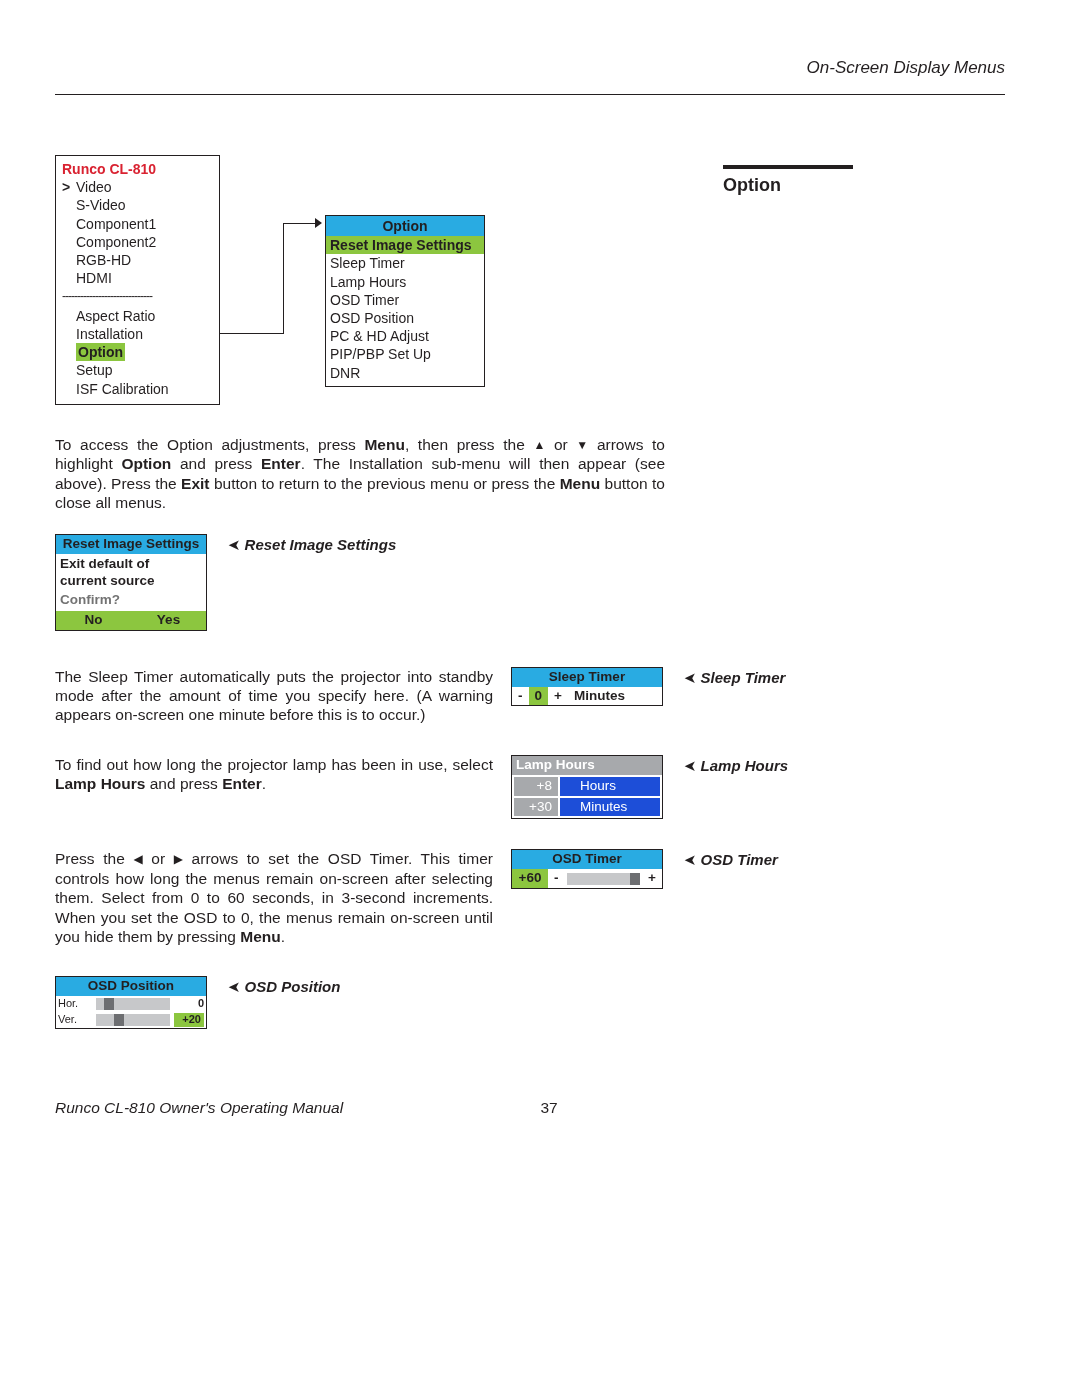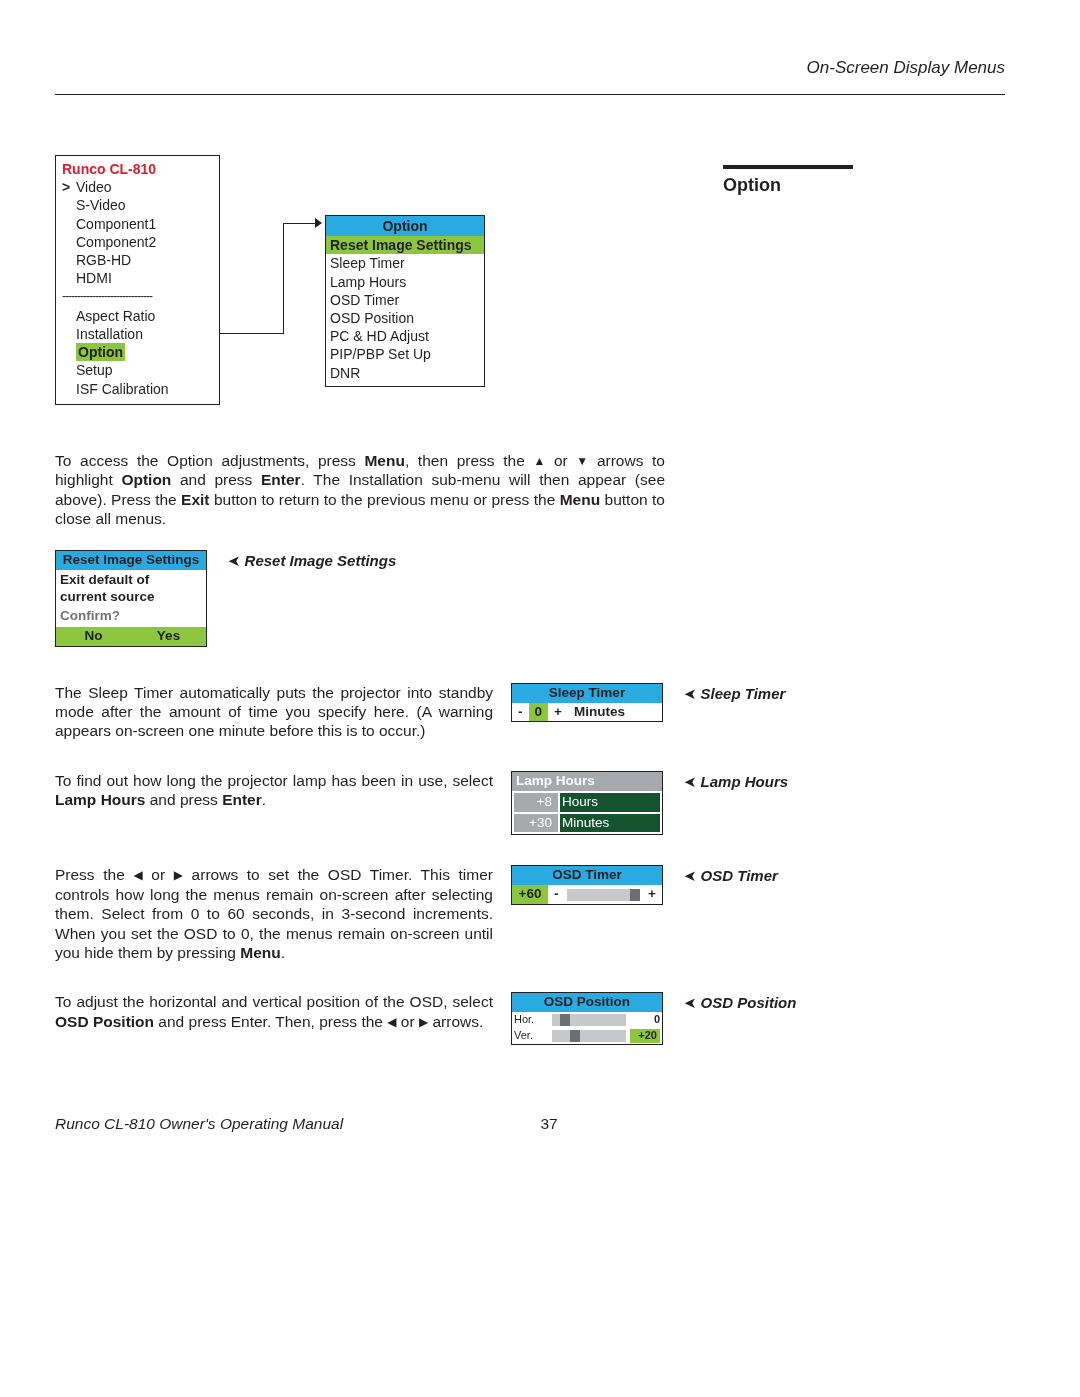--- a/index.html
+++ b/index.html
@@ -54,21 +54,21 @@
   .connector-v  { position: absolute; border-left: 1.5px solid #231f20; }
   .arrowhead { position: absolute; width:0; height:0; border-top:5px solid transparent; border-bottom:5px solid transparent; border-left:7px solid #231f20; }
   .right-col-heading {
     position: absolute;
     right: 75px;
     top: 165px;
     width: 282px;
   }
   .rh-rule { border:none; border-top:4px solid #231f20; width:130px; margin-bottom:6px;}
   .rh-text { font-weight: bold; font-size: 18px;}
-  .body-text { margin-top: 46px; font-size: 15.5px; line-height: 1.25; text-align: justify; }
+  .body-text { margin-top: 30px; font-size: 15.5px; line-height: 1.25; text-align: justify; }
   .body-text p { margin-bottom: 0; }
   .section-row { display: flex; align-items: flex-start; margin-top: 22px; gap: 18px; }
   .section-text { flex: 0 0 438px; font-size: 15.5px; line-height: 1.25; text-align: justify; }
   .section-box-col { flex: 0 0 155px; }
   .section-label-col { flex: 1; font-style: italic; font-weight: bold; font-size: 15px; display:flex; align-items:flex-start; gap:4px; padding-top:2px;}
   .section-label-col .ptr { font-style: normal; font-weight: normal; }
   .osd-box {
     border: 1.5px solid #231f20;
     font-size: 13.5px;
     line-height: 1.25;
@@ -78,21 +78,21 @@
   .osd-title-gray { background: #a7a9ac; color:#fff; font-weight: bold; padding:1px 4px; text-align:left;}
   .osd-body { padding: 2px 4px; font-weight: bold; }
   .osd-confirm { color: #737373; font-weight: bold; padding: 0 4px 2px 4px; }
   .osd-split { display:flex; font-weight:bold;}
   .osd-split > div { flex:1; text-align:center; background:#8cc63f; padding:1px 0;}
   .sleep-row { display:flex; font-weight:bold; align-items:center; background:#8cc63f;}
   .sleep-row span { padding: 1px 6px; }
   .sleep-row .minus,.sleep-row .plus,.sleep-row .lbl { background:#fff; font-weight:bold;}
   .lamp-row { display:flex; }
   .lamp-row .val { background:#a7a9ac; color:#fff; text-align:right; padding:1px 6px; width:44px;}
-  .lamp-row .unit { background:#14532d; color:#fff; padding:1px 2px; flex:1; margin-left:2px;}
+  .lamp-row .unit { background:#1d4ed8; color:#fff; padding:1px 20px; flex:1; margin-left:2px;}
   .osdtimer-row { display:flex; align-items:center; font-weight:bold; }
   .osdtimer-row .val { background:#8cc63f; padding:1px 4px; width:36px; text-align:center;}
   .osdtimer-row .minus,.osdtimer-row .plus { padding:1px 6px;}
   .osdtimer-row .bar { flex:1; height:12px; background:#c7c8ca; position:relative; margin:0 2px;}
   .osdtimer-row .bar .thumb { position:absolute; right:0; top:0; width:10px; height:12px; background:#6d6e71;}
   .pos-row { display:flex; align-items:center; font-size:11px; padding:1px 2px;}
   .pos-row .lbl { width:34px;}
   .pos-row .bar { flex:1; height:12px; background:#c7c8ca; position:relative; margin:0 4px;}
   .pos-row .bar .thumb { position:absolute; top:0; width:10px; height:12px; background:#6d6e71;}
   .pos-row .val { width:30px; text-align:right; font-weight:bold;}
@@ -277,23 +277,20 @@
       </div>
     </div>
   </div>
   <div class="section-label-col">
     <span class="ptr" style="transform: scaleX(-1); display: inline-block;">➤</span>
       <span>OSD Timer</span>
   </div>
 </div>
 
 <div class="section-row" style="margin-top:30px;">
-  <div class="section-text">
-    <span>To adjust the horizontal and vertical position of the OSD, select </span><b>OSD Position</b><span> and press Enter. Then, press the </span><span class="tri">◀</span><span> or </span><span class="tri">▶</span><span> arrows.</span>
-  </div>
   <div class="section-box-col">
     <div class="osd-box">
       <div class="osd-title">OSD Position</div>
       <div class="pos-row">
         <div class="lbl">Hor.</div>
         <div class="bar">
             <div class="thumb" style="left:8px;"></div>
           </div>
         <div class="val">0</div>
       </div>

